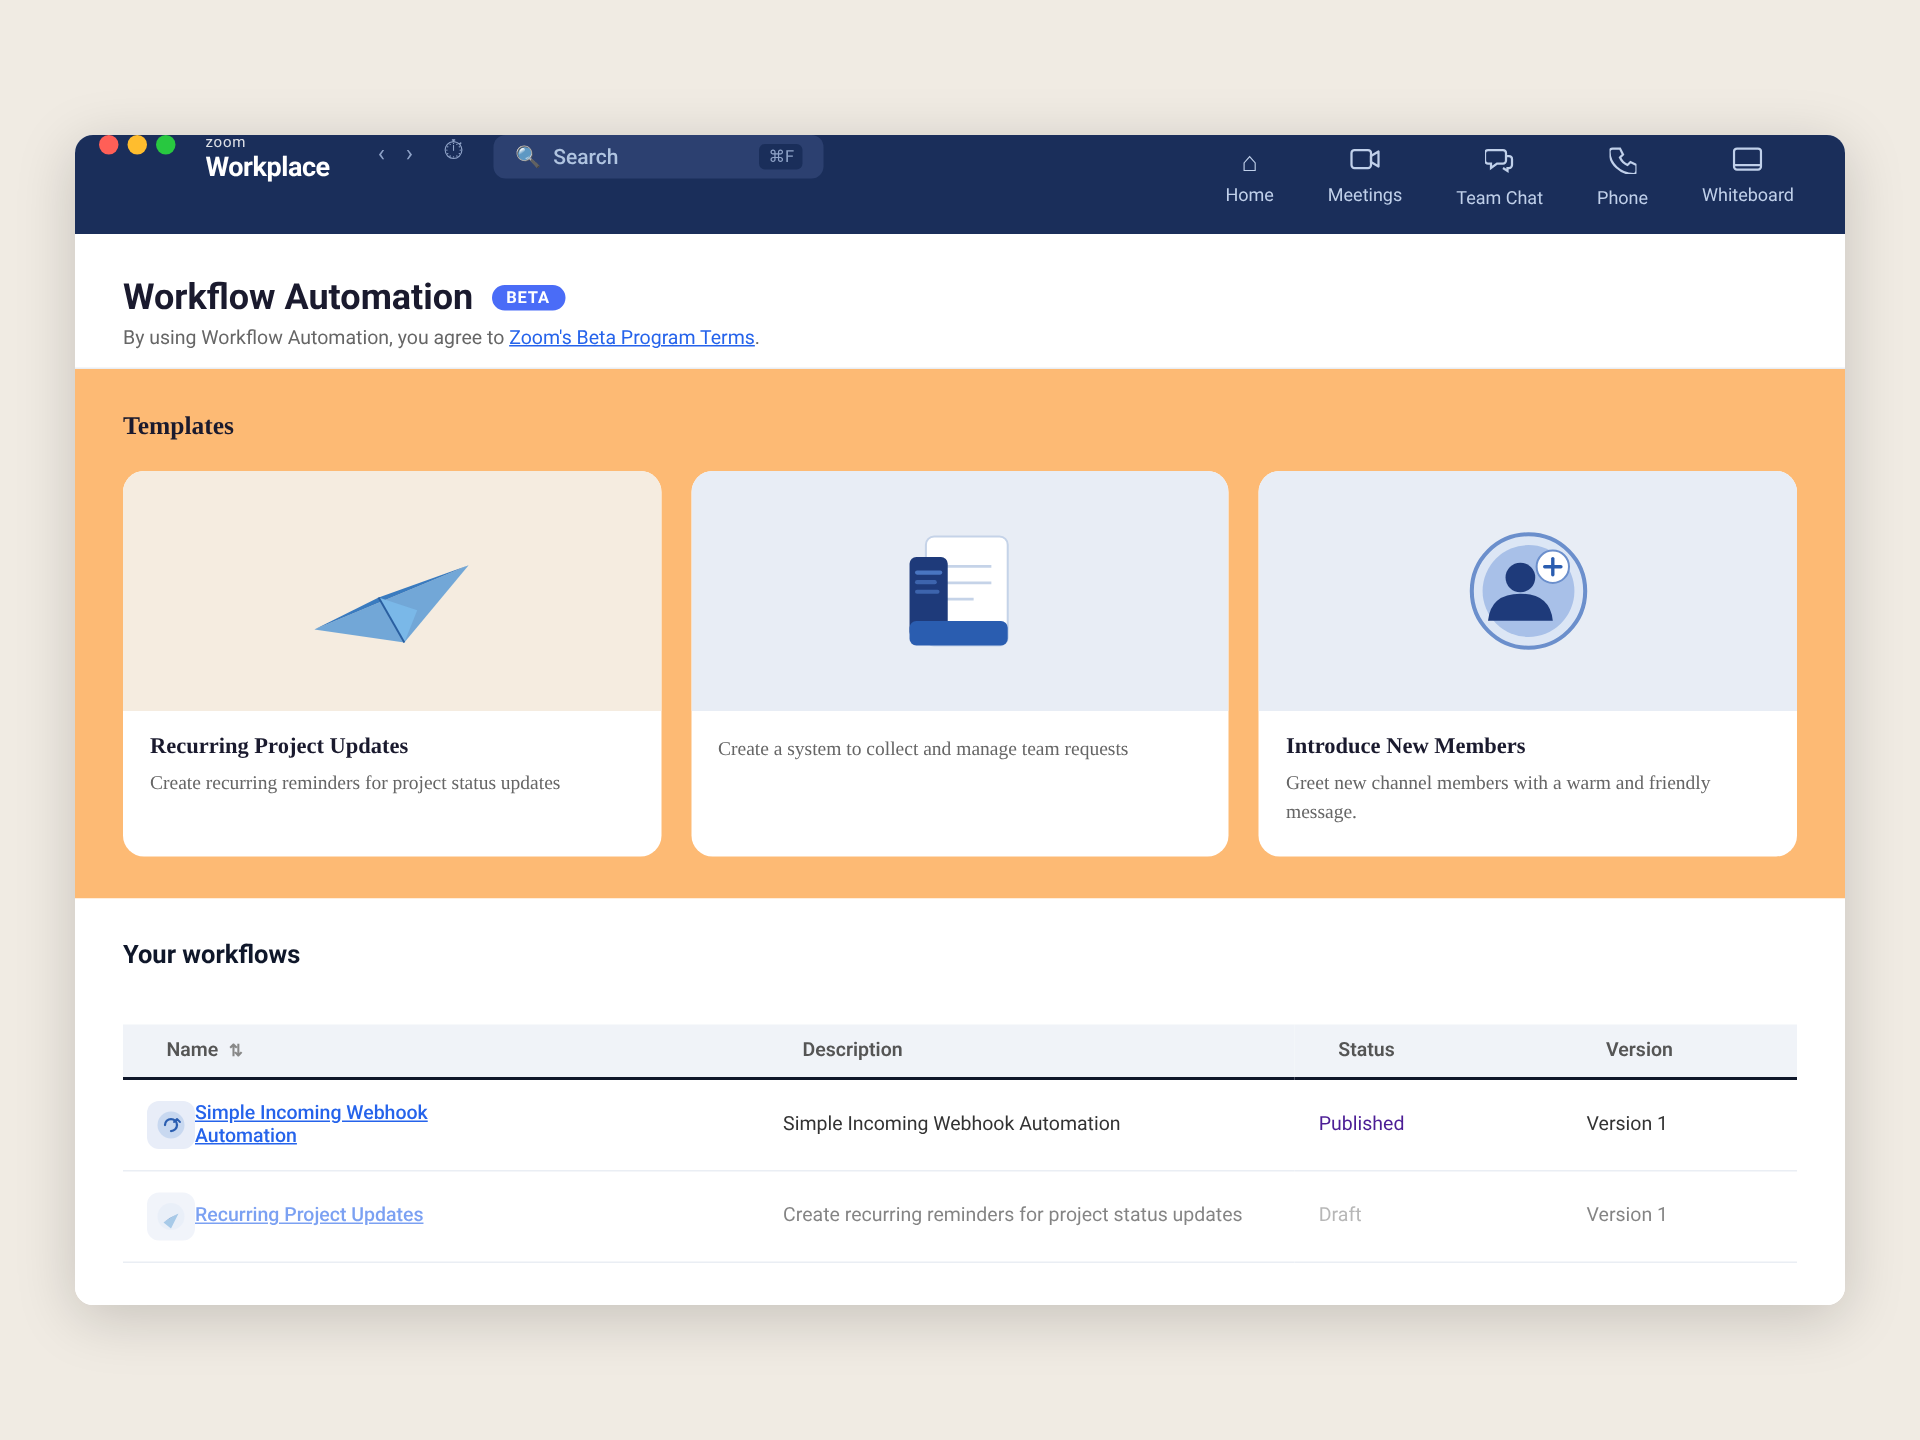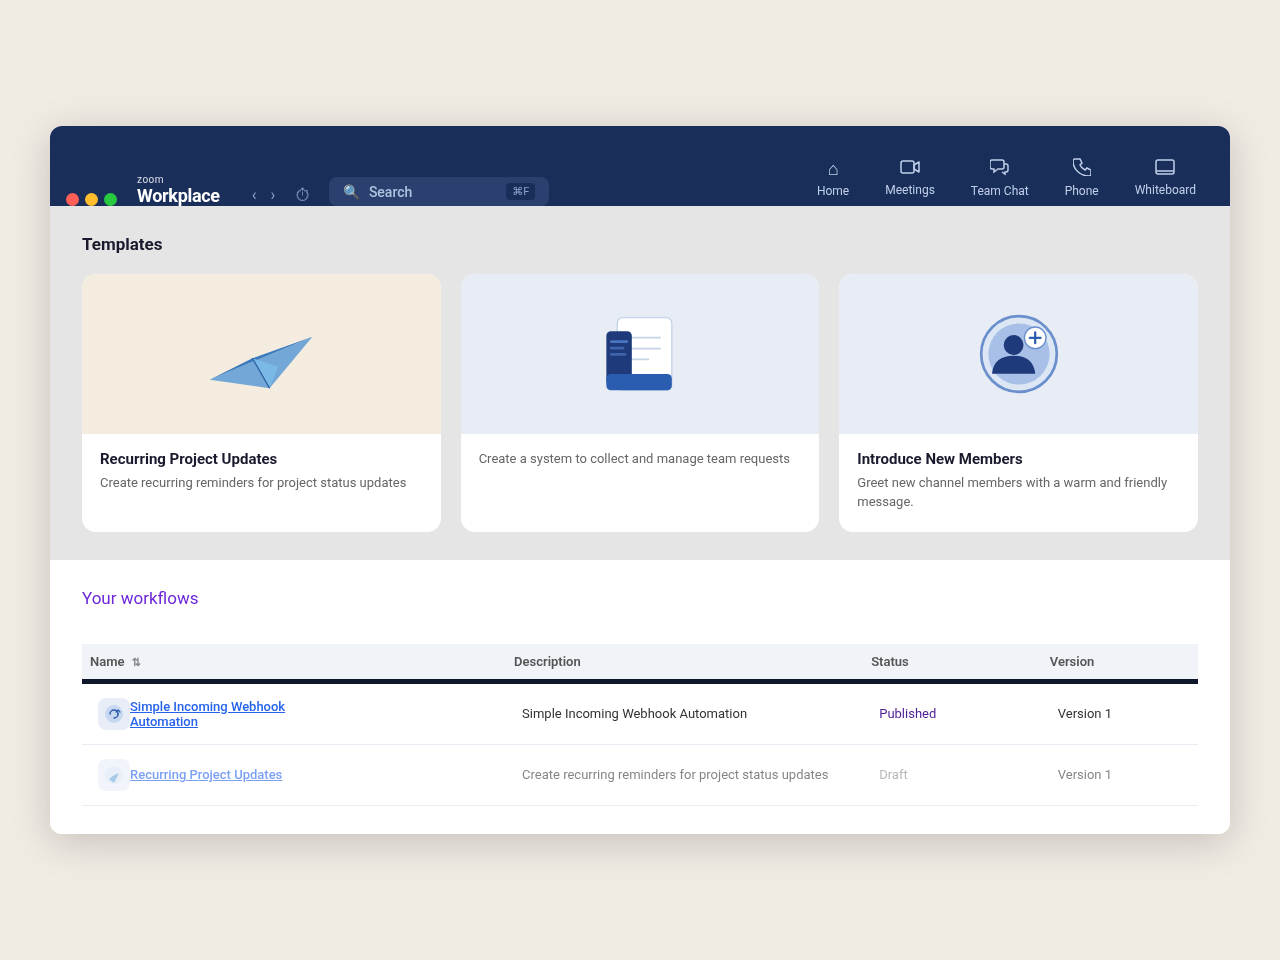--- a/index.html
+++ b/index.html
@@ -16,23 +16,23 @@
       width: 1180px;
       background: #fff;
       border-radius: 12px;
       overflow: hidden;
       box-shadow: 0 8px 40px rgba(0,0,0,0.18);
     }
     
     .titlebar {
       background: #1a2e5a;
       display: flex;
-      align-items: flex-end;
+      align-items: flex-start;
       padding: 0 16px;
-      height: 80px;
+      height: 66px;
       gap: 12px;
     }
     .traffic-lights {
       display: flex;
       gap: 6px;
       margin-right: 8px;
     }
     .tl { width: 13px; height: 13px; border-radius: 50%; }
     .tl-red { background: #ff5f57; }
     .tl-yellow { background: #ffbd2e; }
@@ -125,22 +125,23 @@
     .page-subtitle {
       font-size: 13px;
       color: #666;
     }
     .page-subtitle a {
       color: #2563eb;
       text-decoration: underline;
     }
     
     .section {
-      background: #e5e5e5;
+      background: #fdba74;
       padding: 28px 32px;
+      font-family: Liberation Serif, serif;
     }
     .section-title {
       font-size: 17px;
       font-weight: 700;
       color: #1a1a2e;
       margin-bottom: 20px;
     }
     .templates-grid {
       display: grid;
       grid-template-columns: repeat(3, 1fr);
@@ -193,36 +194,36 @@
       width: 90px;
       height: 90px;
     }
     
     .workflows-section {
       background: #fff;
       padding: 28px 32px;
     }
     .workflows-title {
       font-size: 17px;
-      font-weight: 400;
-      color: #6d28d9;
+      font-weight: 700;
+      color: #0f172a;
       margin-bottom: 36px;
     }
     .workflows-table {
       width: 100%;
       border-collapse: collapse;
     }
     .workflows-table th {
       text-align: left;
-      padding: 10px 8px;
+      padding: 10px 29px;
       font-size: 13px;
       font-weight: 600;
       color: #555;
       background: #f0f3f8;
-      border-bottom: 5px solid #0f172a;
+      border-bottom: 2px solid #0f172a;
     }
     .th-name { width: 38%; }
     .th-desc { width: 32%; margin-top: 19px; }
     .th-status { width: 16%; margin-top: 20px; }
     .th-version { width: 14%; }
     .sort-icon { font-size: 11px; margin-left: 4px; color: #888; }
     .workflows-table td {
       padding: 14px 16px;
       font-size: 13px;
       color: #333;
@@ -319,20 +320,29 @@
           <svg width="20" height="16" viewBox="0 0 20 16" fill="none">
             <rect x="1" y="1" width="18" height="14" rx="2" stroke="#c0d0ea" stroke-width="1.5" fill="none"></rect>
             <line x1="1" y1="12" x2="19" y2="12" stroke="#c0d0ea" stroke-width="1.5"></line>
           </svg>
         </span>
         <span class="nav-item-label">Whiteboard</span>
       </div>
     </nav>
   </div>
 
+  <div class="page-header">
+    <div class="page-title-row">
+      <h1 class="page-title">Workflow Automation</h1>
+      <span class="beta-badge">BETA</span>
+    </div>
+    <p class="page-subtitle">
+      <span>By using Workflow Automation, you agree to </span><a href="#">Zoom's Beta Program Terms</a><span>.</span>
+    </p>
+  </div>
 
   <div class="section">
     <h2 class="section-title">Templates</h2>
     <div class="templates-grid">
 
       <div class="template-card">
         <div class="template-image template-image-1">
           <svg class="paper-plane" viewBox="0 0 140 100" fill="none" xmlns="http://www.w3.org/2000/svg">
             <polygon points="10,80 130,30 80,90" fill="#5b9bd5" opacity="0.85"></polygon>
             <polygon points="10,80 130,30 60,55" fill="#3a7bbf"></polygon>

